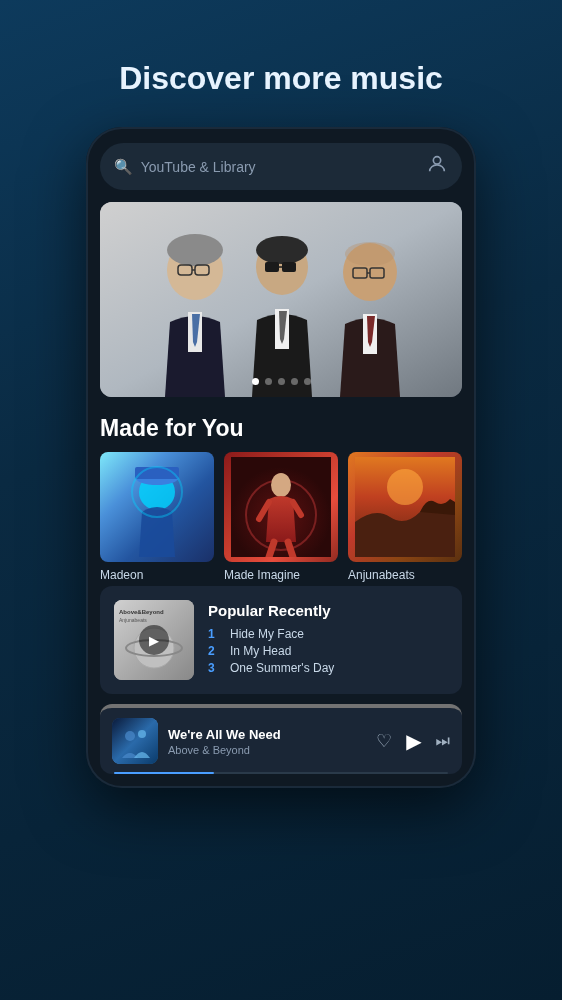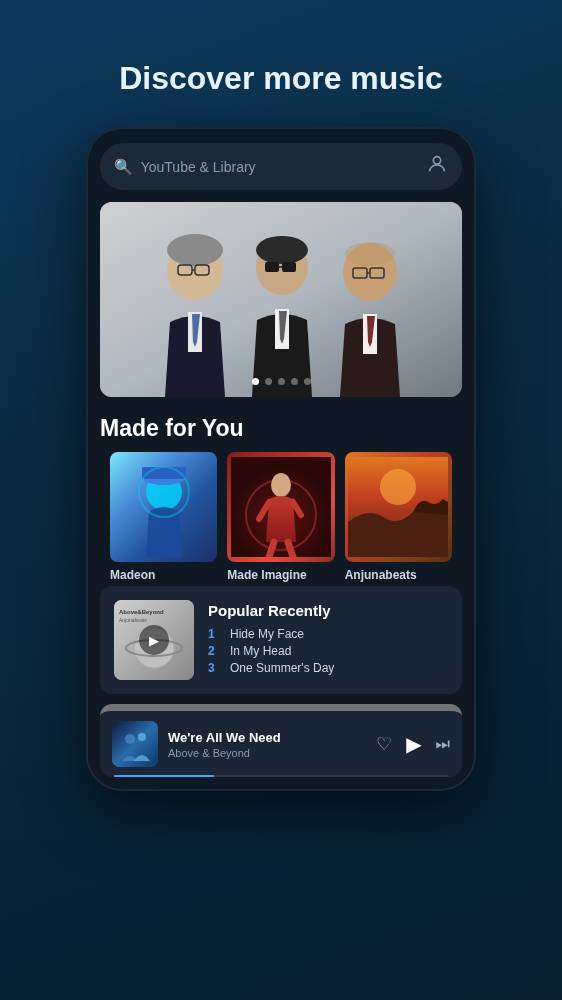--- a/index.html
+++ b/index.html
@@ -100,23 +100,22 @@
     .section-title {
       color: #fff;
       font-size: 23px;
       font-weight: 700;
       margin: 18px 14px 10px;
     }
 
     .cards-row {
       display: flex;
       gap: 10px;
-      padding: 0 24px;
-      overflow: hidden;
-      font-weight: bold;
+      padding: 0 14px;
+      overflow: hidden;
     }
     .music-card {
       flex: 1;
       display: flex;
       flex-direction: column;
     }
     .card-thumb {
       border-radius: 8px;
       overflow: hidden;
       height: 110px;
@@ -223,21 +222,21 @@
 
     
     .now-playing {
       display: flex;
       align-items: center;
       background: #1a2636;
       margin: 10px 14px 14px;
       border-radius: 12px;
       padding: 10px 12px;
       gap: 10px;
-      border-top: 7px solid #737373;
+      border-top: 4px solid #737373;
     }
     .np-thumb {
       width: 46px;
       height: 46px;
       border-radius: 8px;
       background: linear-gradient(135deg, #1a3a6a 0%, #4a90d9 50%, #1a5a8a 100%);
       flex-shrink: 0;
       position: relative;
       overflow: hidden;
     }

